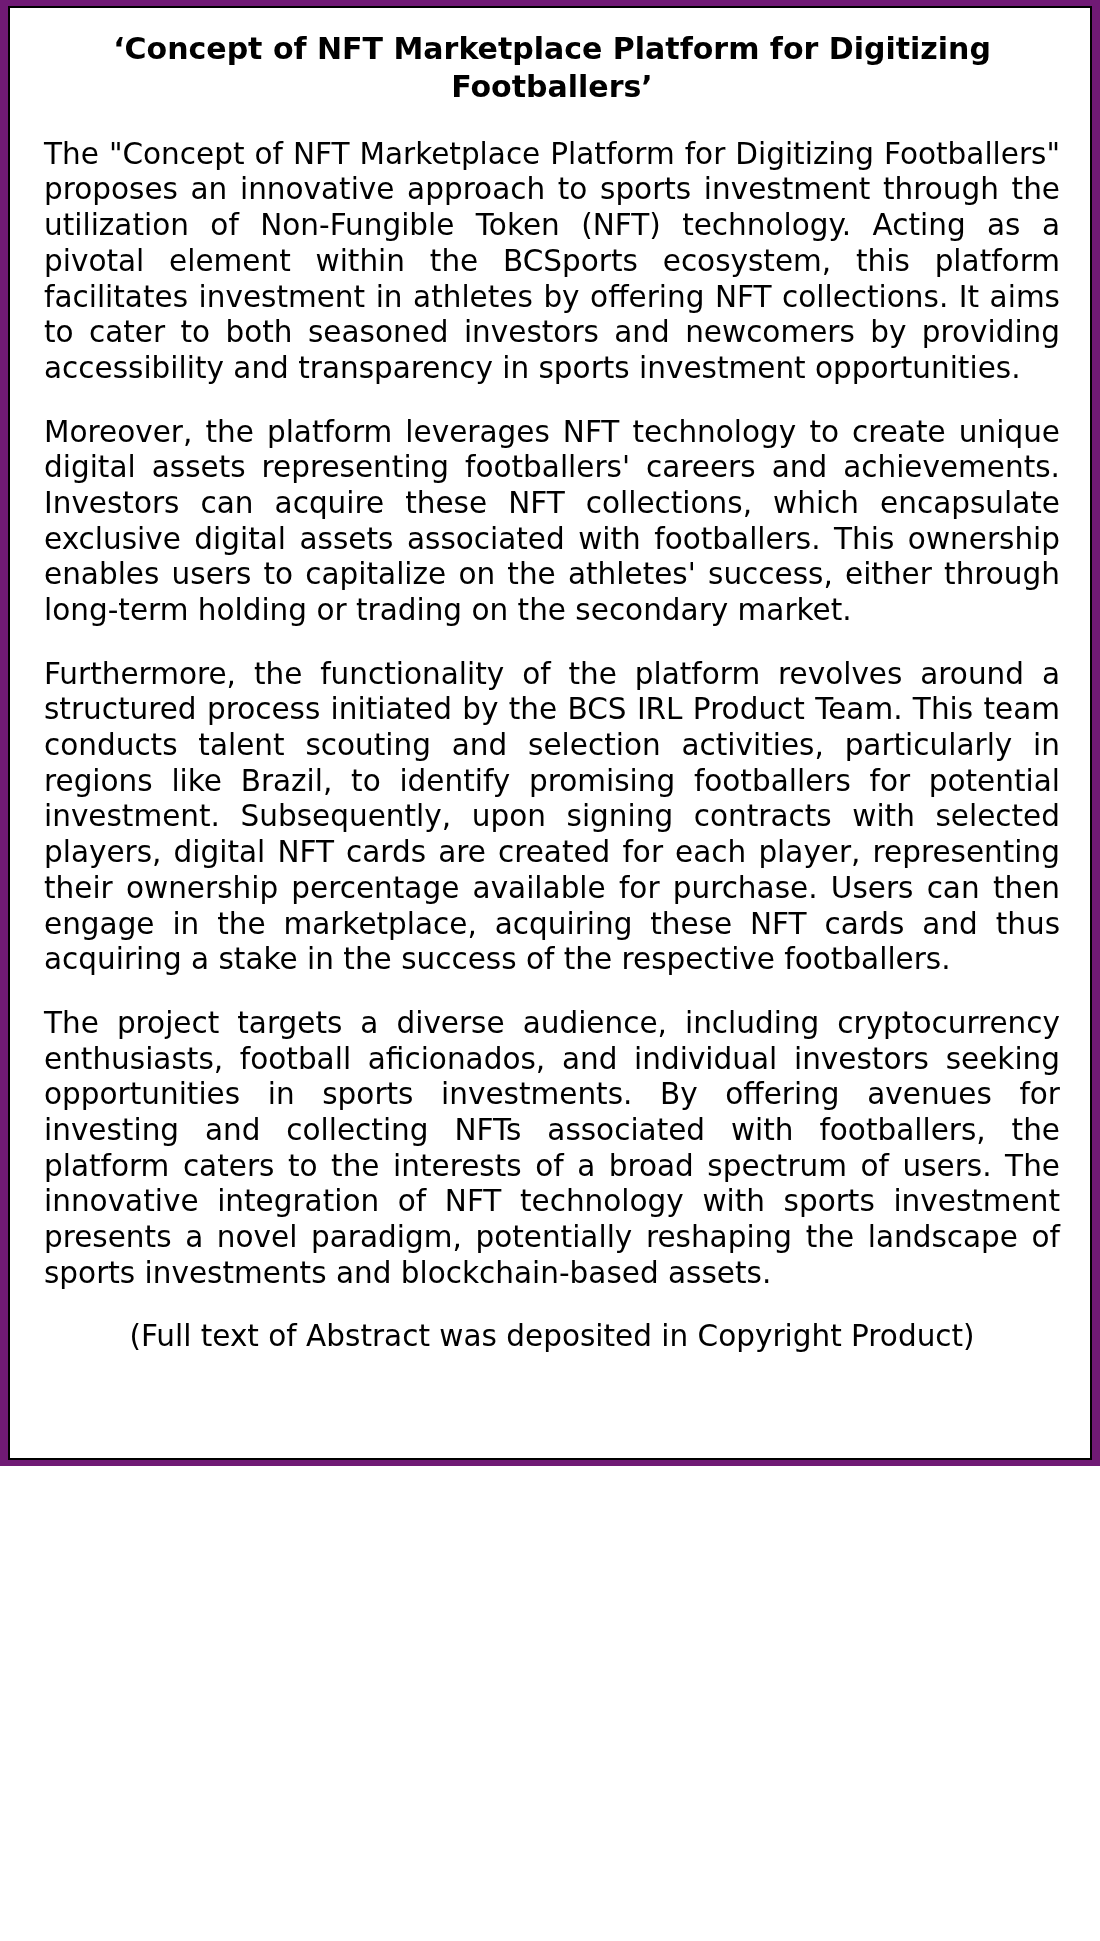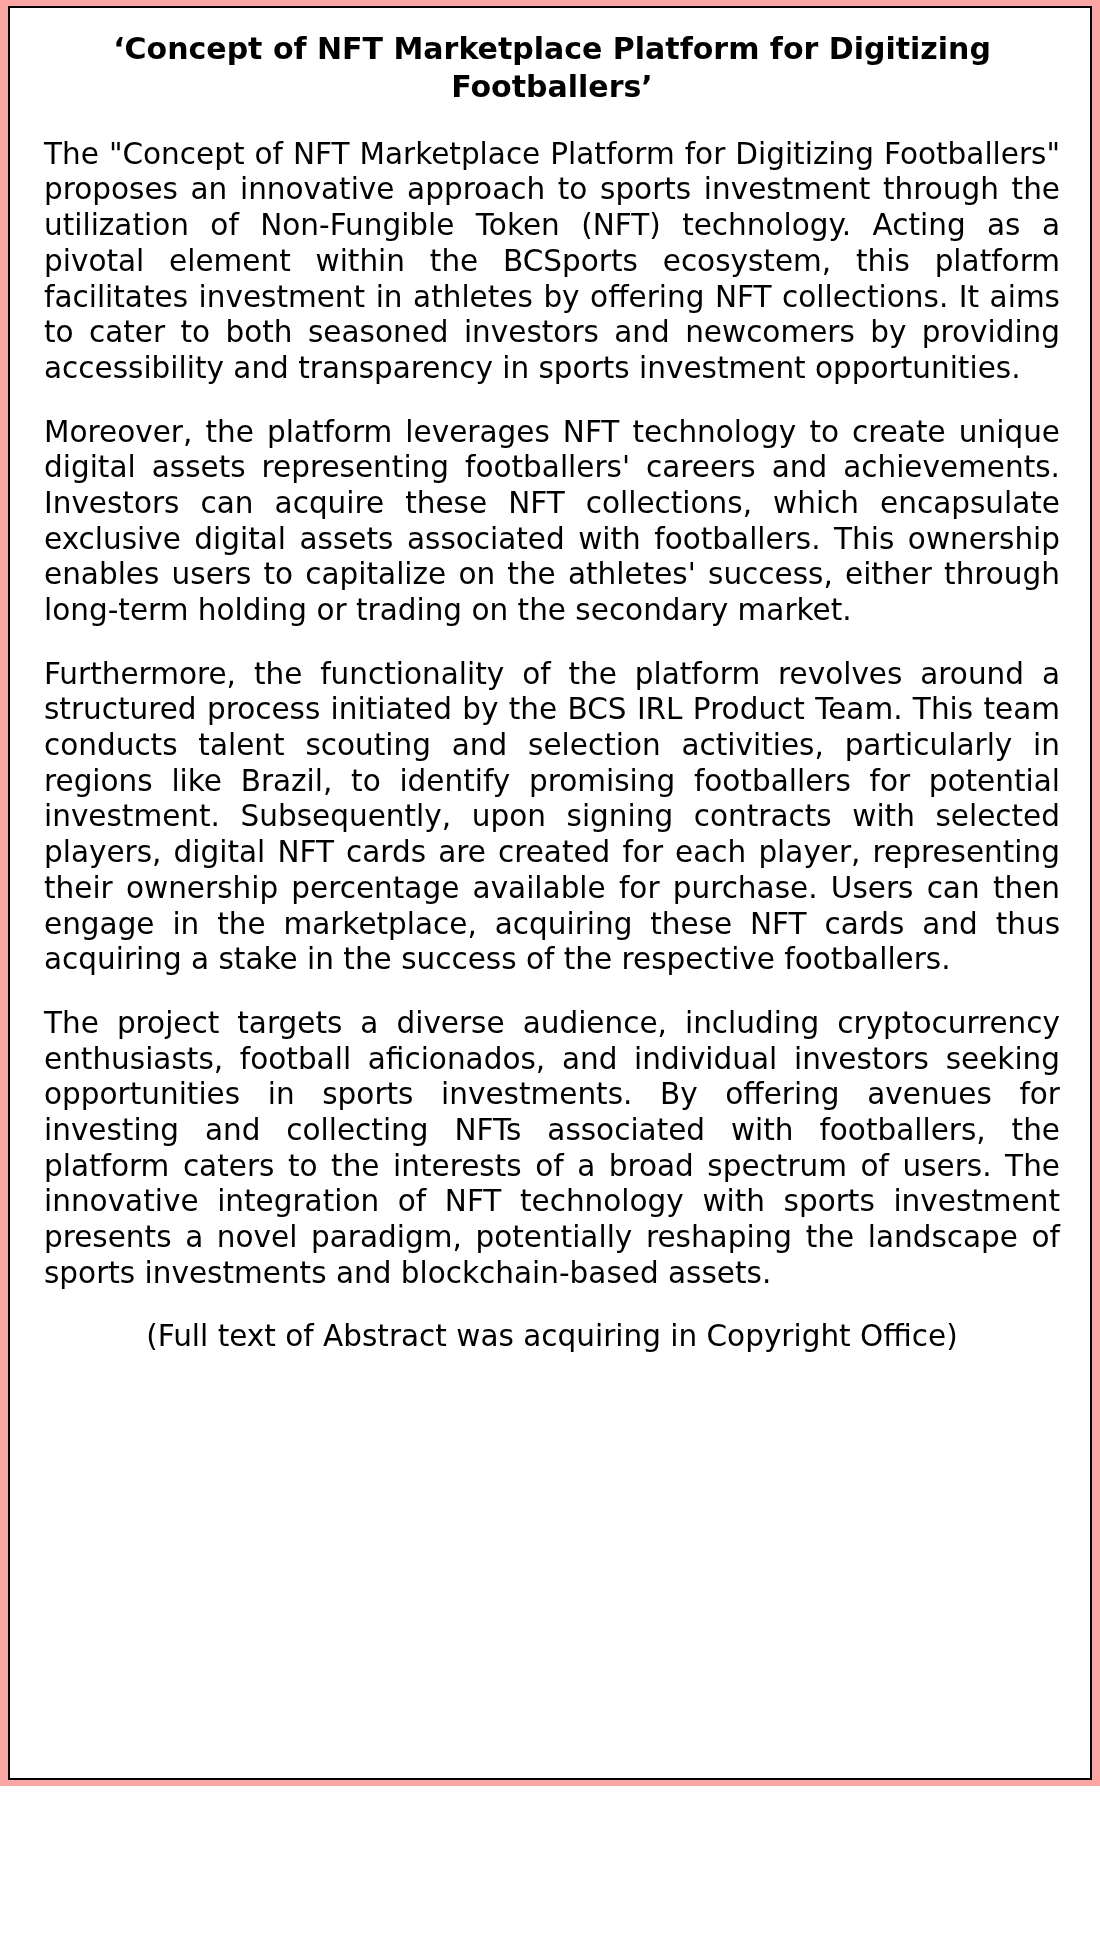--- a/index.html
+++ b/index.html
@@ -9,23 +9,23 @@
   }
   body {
     width: 1100px;
     height: 1941px;
     font-family: "DejaVu Sans", sans-serif;
     color: #000000;
   }
   .page {
     box-sizing: border-box;
     width: 1100px;
-    height: 1786px;
+    height: 1466px;
     padding: 6px 8px 6px 8px;
-    background: #fca5a5;
+    background: #701a75;
   }
   .doc-frame {
     box-sizing: border-box;
     width: 100%;
     height: 100%;
     border: 2px solid #000000;
     background: #ffffff;
     padding: 22px 30px 16px 34px;
   }
   .doc-title {
@@ -63,16 +63,16 @@
     <h1 class="doc-title">‘Concept of NFT Marketplace Platform for Digitizing Footballers’</h1>
 
     <p class="para">The "Concept of NFT Marketplace Platform for Digitizing Footballers" proposes an innovative approach to sports investment through the utilization of Non-Fungible Token (NFT) technology. Acting as a pivotal element within the BCSports ecosystem, this platform facilitates investment in athletes by offering NFT collections. It aims to cater to both seasoned investors and newcomers by providing accessibility and transparency in sports investment opportunities.</p>
 
     <p class="para">Moreover, the platform leverages NFT technology to create unique digital assets representing footballers' careers and achievements. Investors can acquire these NFT collections, which encapsulate exclusive digital assets associated with footballers. This ownership enables users to capitalize on the athletes' success, either through long-term holding or trading on the secondary market.</p>
 
     <p class="para">Furthermore, the functionality of the platform revolves around a structured process initiated by the BCS IRL Product Team. This team conducts talent scouting and selection activities, particularly in regions like Brazil, to identify promising footballers for potential investment. Subsequently, upon signing contracts with selected players, digital NFT cards are created for each player, representing their ownership percentage available for purchase. Users can then engage in the marketplace, acquiring these NFT cards and thus acquiring a stake in the success of the respective footballers.</p>
 
     <p class="para">The project targets a diverse audience, including cryptocurrency enthusiasts, football aficionados, and individual investors seeking opportunities in sports investments. By offering avenues for investing and collecting NFTs associated with footballers, the platform caters to the interests of a broad spectrum of users. The innovative integration of NFT technology with sports investment presents a novel paradigm, potentially reshaping the landscape of sports investments and blockchain-based assets.</p>
 
-    <p class="footnote">(Full text of Abstract was acquiring in Copyright Office)</p>
+    <p class="footnote">(Full text of Abstract was deposited in Copyright Product)</p>
 
   </div>
 </div>
 
 </body></html>

